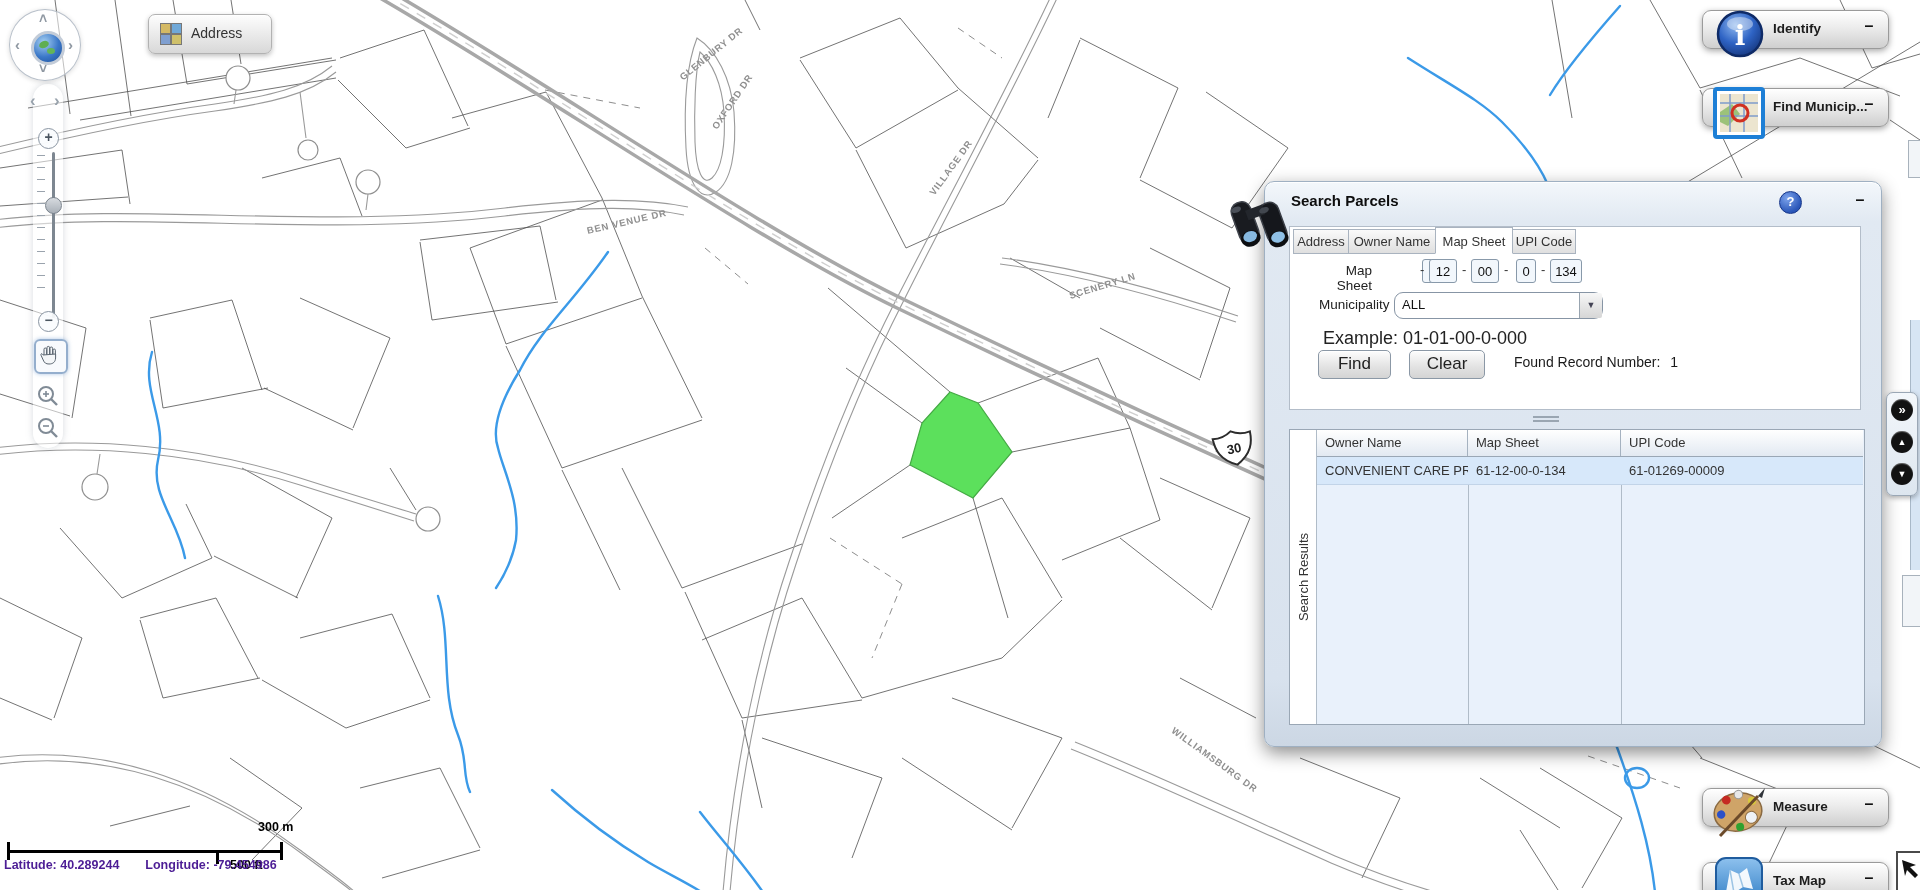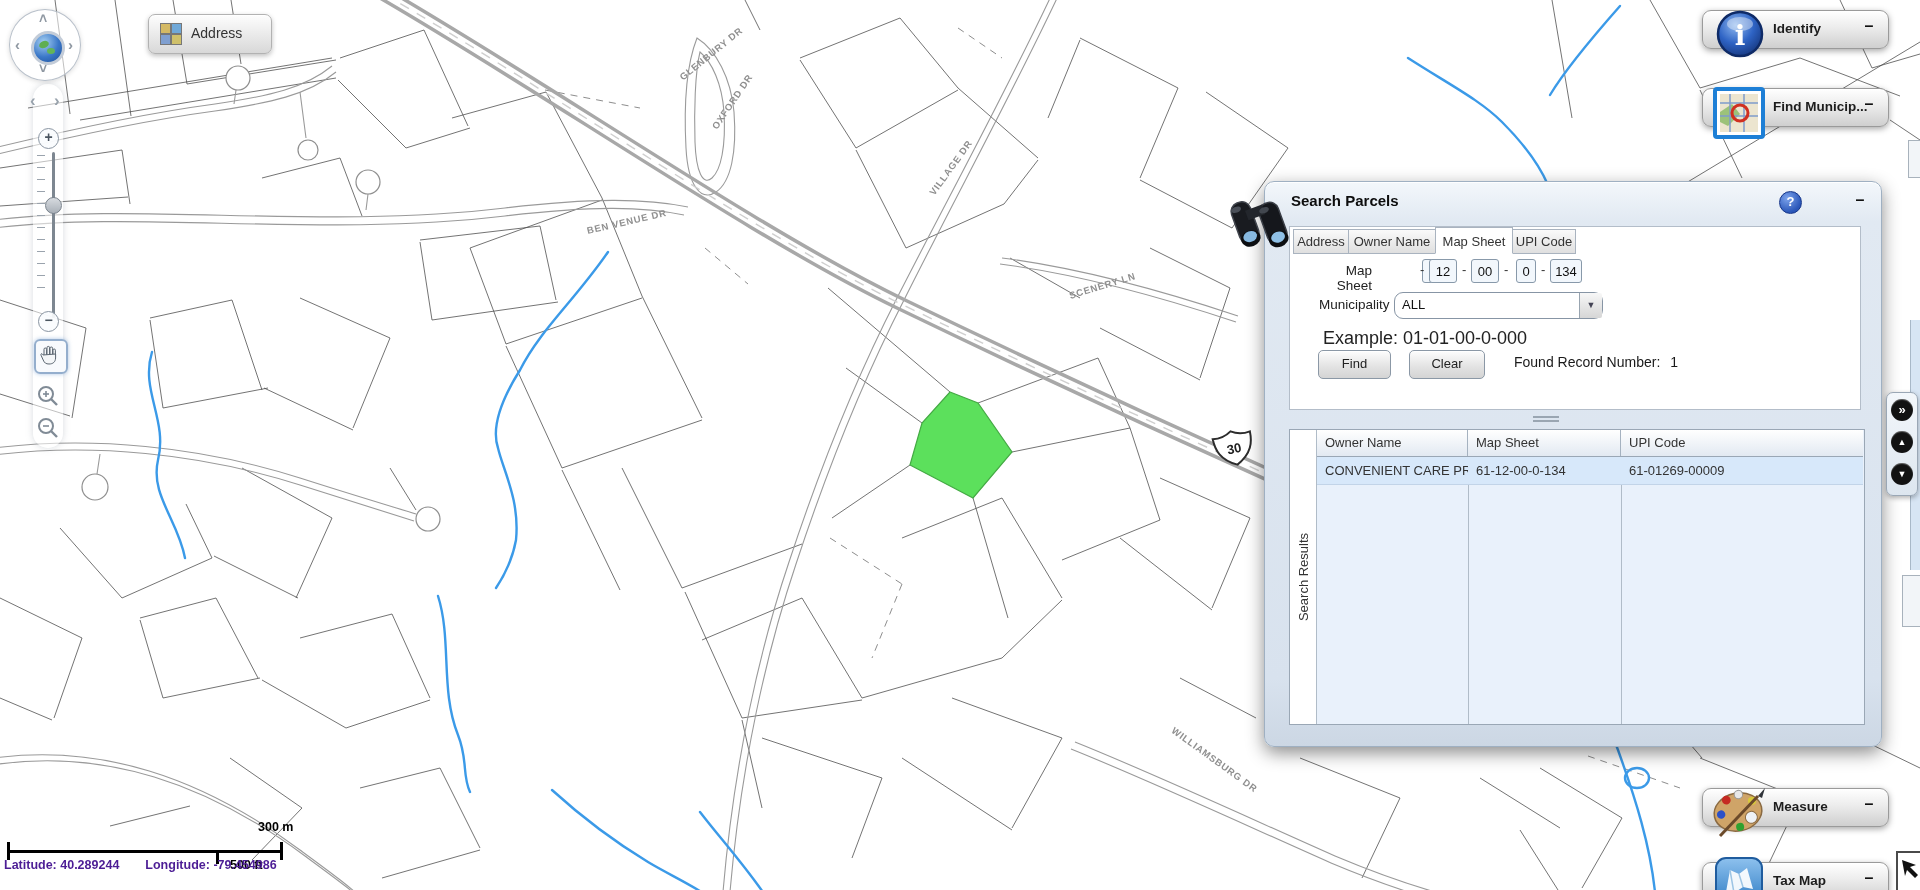--- a/index.html
+++ b/index.html
@@ -79,21 +79,21 @@
   .msin{position:absolute;top:77px;height:22px;background:#f2f7fc;border:1px solid #8899aa;border-radius:3px;
         text-align:center;font-size:13px;color:#111;font-family:"Liberation Sans",sans-serif;padding:0;}
   .sep{position:absolute;top:80px;font-size:13px;color:#333;}
   .combo{position:absolute;left:129px;top:110px;width:207px;height:25px;background:#fff;border:1px solid #8795a5;border-radius:9px;}
   .combo .val{position:absolute;left:7px;top:4px;font-size:13px;color:#111;}
   .combo .arrow{position:absolute;right:0;top:0;width:22px;height:100%;cursor:pointer;
                 background:linear-gradient(#f7f7f7,#d6d6d6);border-left:1px solid #98a4b0;
                 color:#445;font-size:9px;text-align:center;line-height:24px;border-radius:0 2px 2px 0;}
   .btn{position:absolute;top:168px;height:27px;border-radius:5px;cursor:pointer;text-align:center;
        background:linear-gradient(#fdfdfd,#e2e2e2 60%,#d4d4d4);border:1px solid #8b98a6;
-       font-size:13px;color:#222;line-height:26px;box-shadow:inset 0 1px 0 #fff;}
+       font-size:17px;color:#222;line-height:26px;box-shadow:inset 0 1px 0 #fff;}
   .found{position:absolute;left:249px;top:172px;font-size:14px;color:#1a1a1a;}
   .found b{font-weight:400;margin-left:10px;}
   .splitter{position:absolute;left:268px;top:234px;width:26px;cursor:row-resize;}
   .splitter div{height:2px;background:#9aa6b2;margin-bottom:2px;}
   .results{position:absolute;left:24px;top:247px;width:574px;height:294px;background:#e9f1fb;border:1px solid #9aa7b5;}
   .results-strip{position:absolute;left:0;top:0;width:26px;height:100%;background:#fff;border-right:1px solid #b0bcc8;}
   .results-strip span{position:absolute;left:50%;top:50%;transform:translate(-50%,-50%) rotate(-90deg);
                       white-space:nowrap;font-size:13px;color:#333;}
   .rtable{position:absolute;left:27px;top:0;width:546px;height:100%;}
   .vline{position:absolute;top:0;width:1px;height:100%;background:#b0bcc8;}

